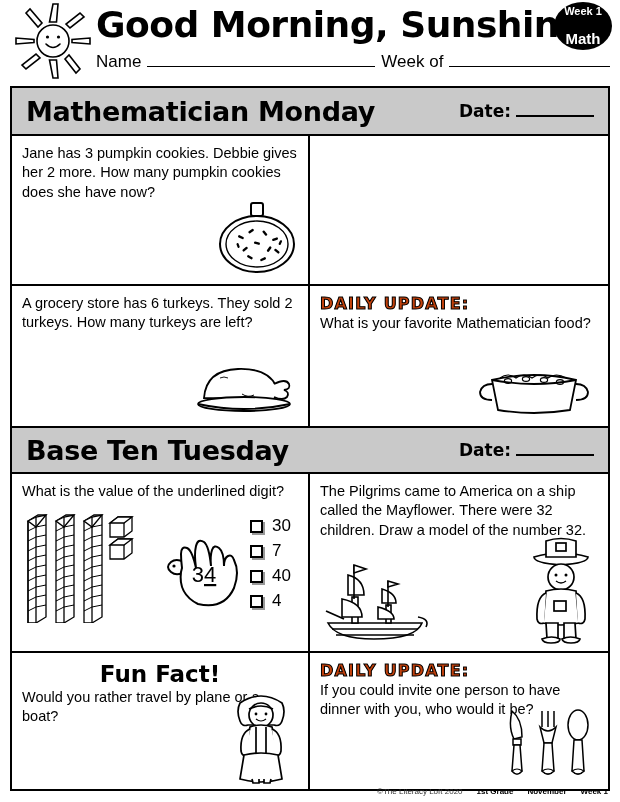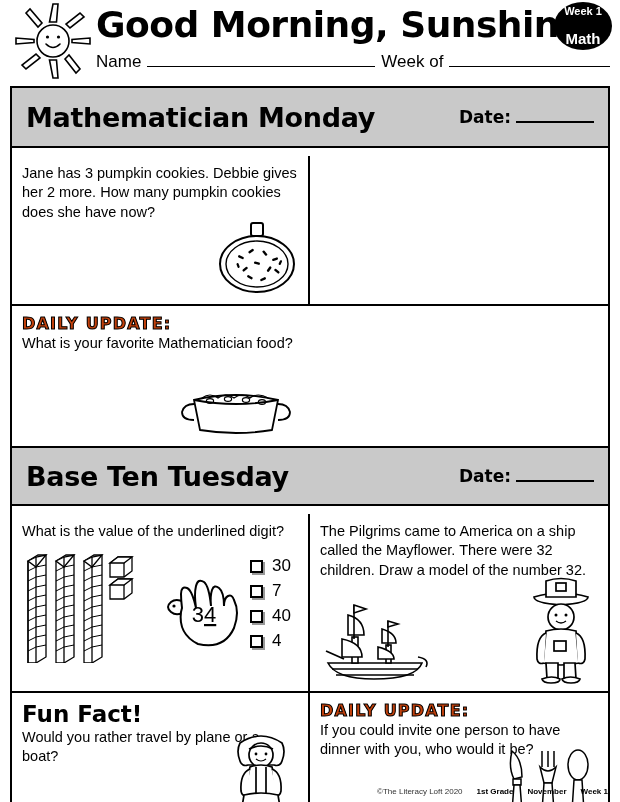--- a/index.html
+++ b/index.html
@@ -42,55 +42,55 @@
 
   
   .sheet {
     position: absolute; left: 10px; top: 86px; right: 10px;
     width: 600px;
     border: 2.5px solid #000;
   }
   .band {
     background: #c9c9c9;
     border-bottom: 2.5px solid #000;
-    height: 60px;
+    height: 48px;
     display: flex; align-items: center; justify-content: space-between;
     padding: 5px 14px;
   }
   .band h2 {
     font-size: 27px; font-weight: bold; letter-spacing: -0.3px;
     font-family: "DejaVu Sans", sans-serif;
   }
   .band .date { display: flex; align-items: baseline; font-size: 17px; font-weight: bold; font-family:"DejaVu Sans",sans-serif;}
   .band .date .dline { border-bottom: 2px solid #000; width: 78px; height: 13px; margin-left: 5px; }
 
   .grid2 { display: flex; }
   .cell {
     position: relative;
     width: 50%;
     padding: 8px 10px 4px 10px;
     overflow: hidden;
   }
   .cell.left { border-right: 2.5px solid #000; }
-  .row-div { border-bottom: 2.5px solid #000; margin-top: 8px; }
+  .row-div { border-bottom: 2.5px solid #000; }
 
   .qtext { font-size: 14.5px; line-height: 1.33; }
   .qhead { font-size: 15px; font-weight: bold; font-family:"DejaVu Sans",sans-serif; }
 
   .equation { text-align: center; font-size: 26px; margin-top: 16px; letter-spacing: 1px; }
 
   .du-title {
     font-size: 16px; font-weight: bold; letter-spacing: 1.2px;
     font-family: "DejaVu Sans", sans-serif;
     color: #c2410c;
     -webkit-text-stroke: 1px #000;
     text-shadow: 0 0 0 #000;
     margin-bottom: 1px;
   }
-  .fun-title { font-size: 23px; font-weight: bold; font-family:"DejaVu Sans",sans-serif; margin-bottom: 1px;}
+  .fun-title { font-size: 23px; font-weight: bold; font-family:"DejaVu Sans",sans-serif; margin-bottom: 1px; text-align: center;}
 
   .art { position: absolute; pointer-events: none; }
 
   
   .r-h1 { height: 150px; }
   .r-h2 { height: 140px; }
   .r-h3 { height: 179px; }
   .r-h4 { height: 136px; }
 
   
@@ -187,20 +187,35 @@
               <rect x="60" y="52" width="6" height="2.4" rx="1" transform="rotate(40 63 53)"></rect>
               <rect x="22" y="46" width="5" height="2.2" rx="1" transform="rotate(70 24 47)"></rect>
               <rect x="64" y="44" width="5" height="2.2" rx="1" transform="rotate(-65 66 45)"></rect>
             </g>
           </svg>
         </div>
       </div>
     </div>
 
     <div class="grid2 r-h2">
+      <div class="cell left">
+        <p class="qtext">A grocery store has 6 turkeys. They sold 2 turkeys. How many turkeys are left?</p>
+        <div class="art" style="right:10px; bottom:6px;">
+          <svg width="108" height="62" viewBox="0 0 108 62">
+            <g fill="#fff" stroke="#000" stroke-width="1.8">
+              <path d="M14 44 Q16 16 48 15 Q78 14 86 32 Q90 40 84 45 Z"></path>
+              <path d="M84 30 Q96 24 99 30 Q101 35 94 36 Q100 38 97 43 Q93 47 84 43"></path>
+              <ellipse cx="54" cy="50" rx="46" ry="7"></ellipse>
+              <path d="M8 50 Q54 60 100 50" fill="none"></path>
+            </g>
+            <path d="M52 40 Q58 44 64 41" fill="none" stroke="#000" stroke-width="1"></path>
+            <path d="M30 24 Q34 22 38 24" fill="none" stroke="#000" stroke-width="0.9"></path>
+          </svg>
+        </div>
+      </div>
       <div class="cell">
         <p class="du-title">DAILY UPDATE:</p>
         <p class="qtext">What is your favorite Mathematician food?</p>
         <div class="art" style="right:14px; bottom:4px;">
           <svg width="120" height="56" viewBox="0 0 120 56">
             <g fill="#fff" stroke="#000" stroke-width="1.8">
               <path d="M18 18 Q60 8 102 18 L96 48 Q60 54 24 48 Z"></path>
               <path d="M18 22 Q8 22 6 30 Q6 38 18 38"></path>
               <path d="M102 22 Q112 22 114 30 Q114 38 102 38"></path>
               <path d="M18 18 Q60 26 102 18" fill="none"></path>

